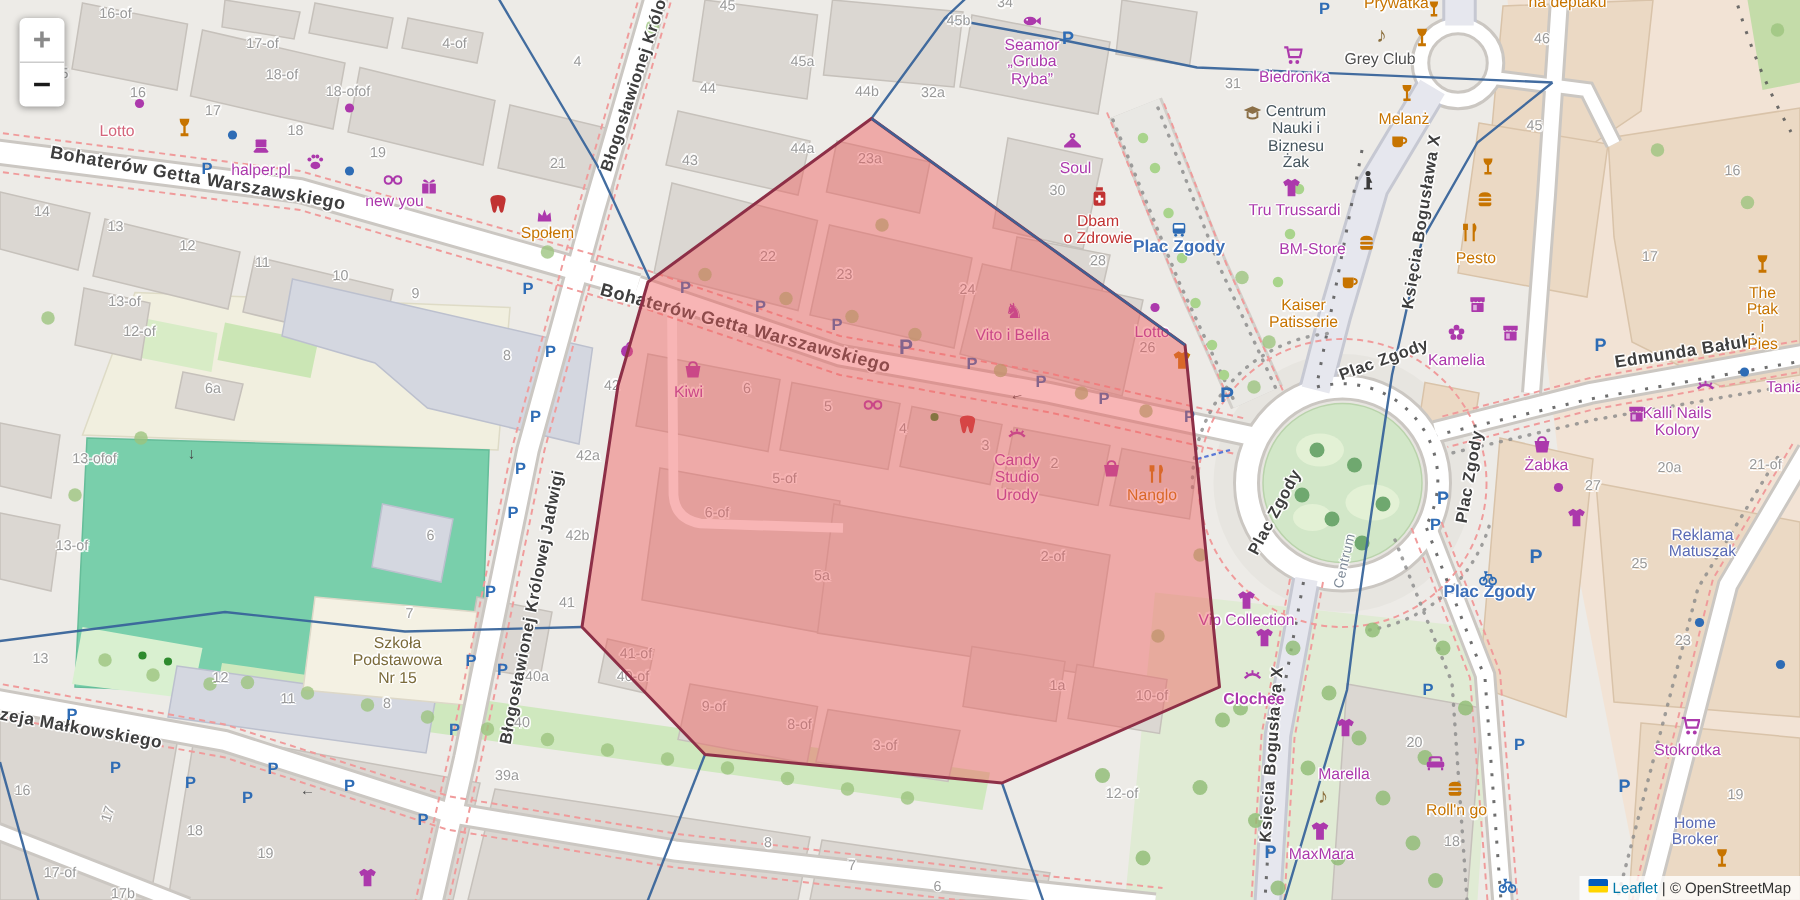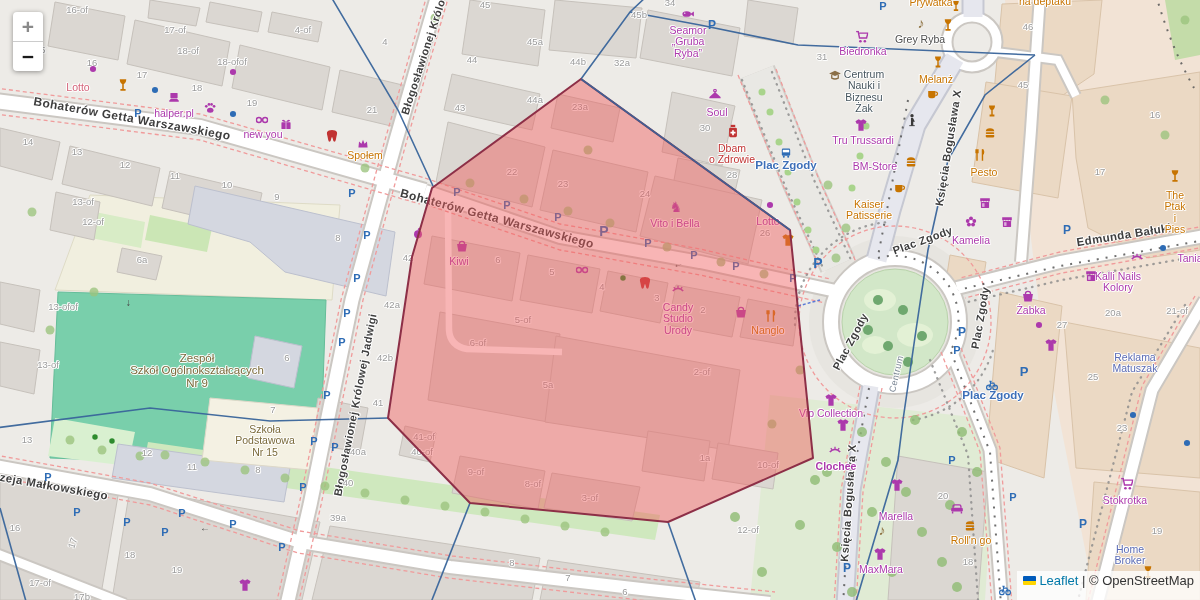--- a/index.html
+++ b/index.html
@@ -30,21 +30,21 @@
           font-family:"Liberation Sans",sans-serif;}
   .icon{position:absolute;transform:translate(-50%,-50%);}
   .glyph{position:absolute;transform:translate(-50%,-50%);line-height:1;}
   .zoom-control{position:absolute;left:13px;top:12px;width:30px;background:#fff;
       border-radius:4px;box-shadow:0 1px 5px rgba(0,0,0,.4);overflow:hidden;z-index:10;}
   .zoom-control a{display:block;width:30px;height:29px;line-height:29px;text-align:center;
       font-size:21px;font-weight:700;cursor:pointer;text-decoration:none;}
   .zin{color:#8a8a8a;border-bottom:1px solid #ccc;}
   .zout{color:#1a1a1a;font-size:24px;}
   .attribution{position:absolute;right:0;bottom:0;background:rgba(255,255,255,.78);
-      padding:2px 6px 12px 6px;font-size:13px;color:#333;z-index:10;}
+      padding:2px 6px 2px 6px;font-size:10px;color:#333;z-index:10;}
   .attribution a{color:#0078A8;text-decoration:none;}
   .flag{display:inline-block;width:13px;height:9px;vertical-align:baseline;
       background:linear-gradient(#005BBB 0 50%,#FFD500 50% 100%);border-radius:1px;margin-right:3px;}
 </style>
 </head>
 <body>
 
 <div id="app">
 
 <svg id="basemap" width="1200" height="600" viewBox="0 0 1200 600">
@@ -446,21 +446,21 @@
       <div class="lbl place" style="left: 993px; top: 395px;">Plac Zgody</div>
       <div class="lbl poi poi-pink" style="left: 78px; top: 88px;">Lotto</div>
       <div class="lbl poi poi-shop" style="left: 174px; top: 114px;">halper.pl</div>
       <div class="lbl poi poi-shop" style="left: 263px; top: 135px;">new you</div>
       <div class="lbl poi poi-food" style="left: 365px; top: 156px;">Społem</div>
       <div class="lbl poi poi-shop" style="left: 688px; top: 42px;">Seamor
 „Gruba
 Ryba”</div>
       <div class="lbl poi poi-food" style="left: 1045px; top: 2px;">na deptaku</div>
       <div class="lbl poi poi-food" style="left: 931px; top: 3px;">Prywatka</div>
-      <div class="lbl poi poi-dark" style="left: 920px; top: 40px;">Grey Ryba</div>
+      <div class="lbl poi poi-dark" style="left: 920px; top: 40px;">Grey Club</div>
       <div class="lbl poi poi-shop" style="left: 863px; top: 52px;">Biedronka</div>
       <div class="lbl poi poi-food" style="left: 936px; top: 80px;">Melanż</div>
       <div class="lbl poi poi-edu" style="left: 864px; top: 92px;">Centrum
 Nauki i
 Biznesu
 Żak</div>
       <div class="lbl poi poi-shop" style="left: 717px; top: 113px;">Soul</div>
       <div class="lbl poi poi-health" style="left: 732px; top: 154px;">Dbam
 o Zdrowie</div>
       <div class="lbl poi poi-shop" style="left: 863px; top: 141px;">Tru Trussardi</div>
@@ -485,23 +485,20 @@
 Urody</div>
       <div class="lbl poi poi-food" style="left: 768px; top: 331px;">Nanglo</div>
       <div class="lbl poi poi-shop" style="left: 831px; top: 414px;">Vip Collection</div>
       <div class="lbl poi poi-shop" style="left: 836px; top: 467px; font-weight: bold;">Clochee</div>
       <div class="lbl poi poi-shop" style="left: 896px; top: 517px;">Marella</div>
       <div class="lbl poi poi-shop" style="left: 881px; top: 570px;">MaxMara</div>
       <div class="lbl poi poi-food" style="left: 971px; top: 541px;">Roll'n go</div>
       <div class="lbl poi poi-shop" style="left: 1125px; top: 501px;">Stokrotka</div>
       <div class="lbl poi poi-office" style="left: 1130px; top: 555px;">Home
 Broker</div>
-      <div class="lbl poi poi-school-lg" style="left: 197px; top: 371px;">Zespół
-Szkół Ogólnokształcących
-Nr 9</div>
       <div class="lbl poi poi-school" style="left: 265px; top: 441px;">Szkoła
 Podstawowa
 Nr 15</div>
       <div class="lbl hnum" style="left: 92px; top: 63px;">16</div>
       <div class="lbl hnum" style="left: 142px; top: 75px;">17</div>
       <div class="lbl hnum" style="left: 197px; top: 88px;">18</div>
       <div class="lbl hnum" style="left: 252px; top: 103px;">19</div>
       <div class="lbl hnum" style="left: 372px; top: 110px;">21</div>
       <div class="lbl hnum" style="left: 77px; top: 10px;">16-of</div>
       <div class="lbl hnum" style="left: 175px; top: 30px;">17-of</div>

